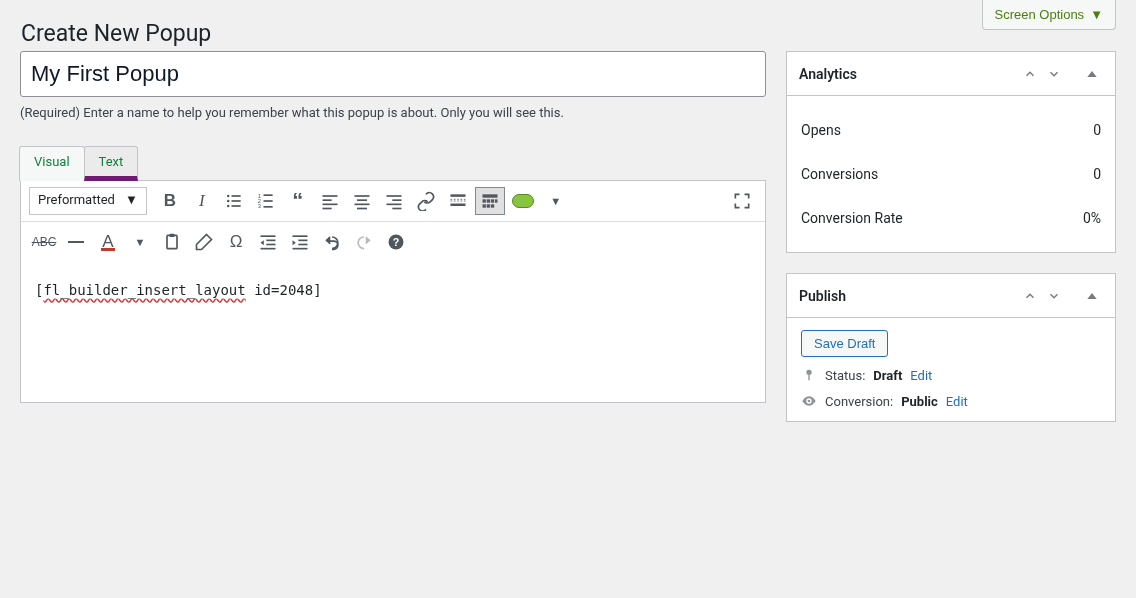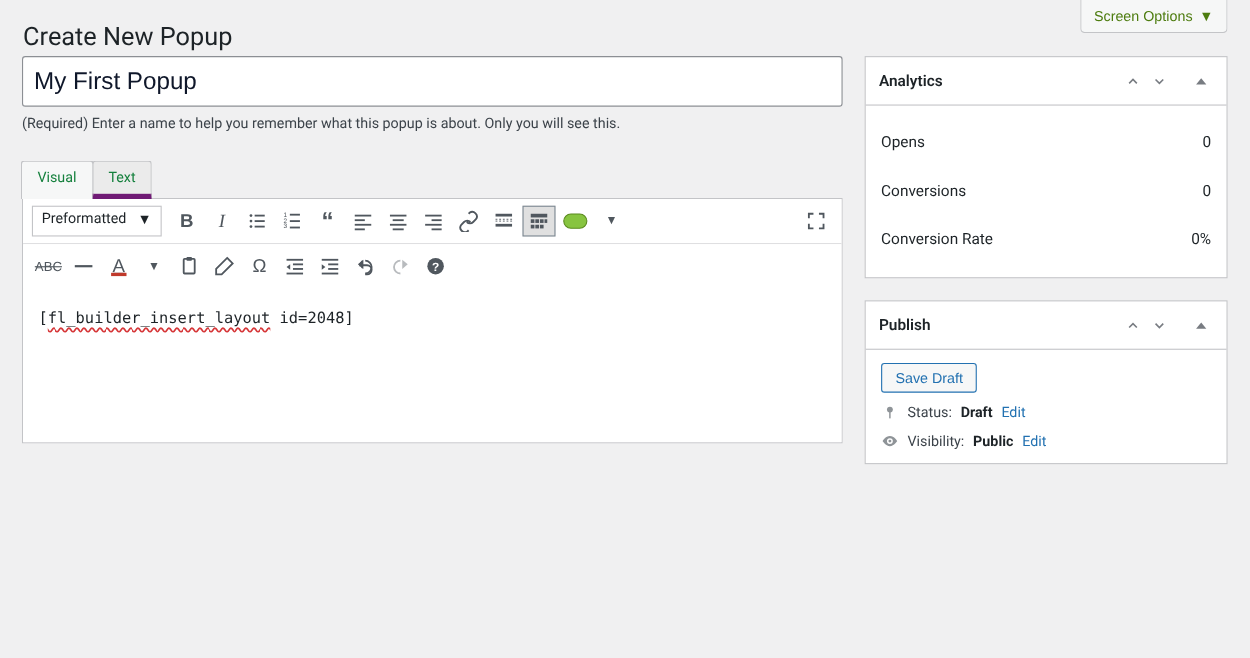--- a/index.html
+++ b/index.html
@@ -476,21 +476,21 @@
               </svg>
             <span>Status:</span>
             <strong>Draft</strong>
             <span class="edit-link">Edit</span>
           </div>
           <div class="pub-row">
             <svg width="16" height="16" viewBox="0 0 24 24">
                 <path d="M12 5C6 5 2 12 2 12s4 7 10 7 10-7 10-7-4-7-10-7zm0 11a4 4 0 110-8 4 4 0 010 8z" fill="#8f9498"></path>
                 <circle cx="12" cy="12" r="2" fill="#8f9498"></circle>
               </svg>
-            <span>Visibility:</span>
+            <span>Conversion:</span>
             <strong>Public</strong>
             <span class="edit-link">Edit</span>
           </div>
         </div>
       </div>
     </div>
   </div>
 </div>
 
 </body></html>

